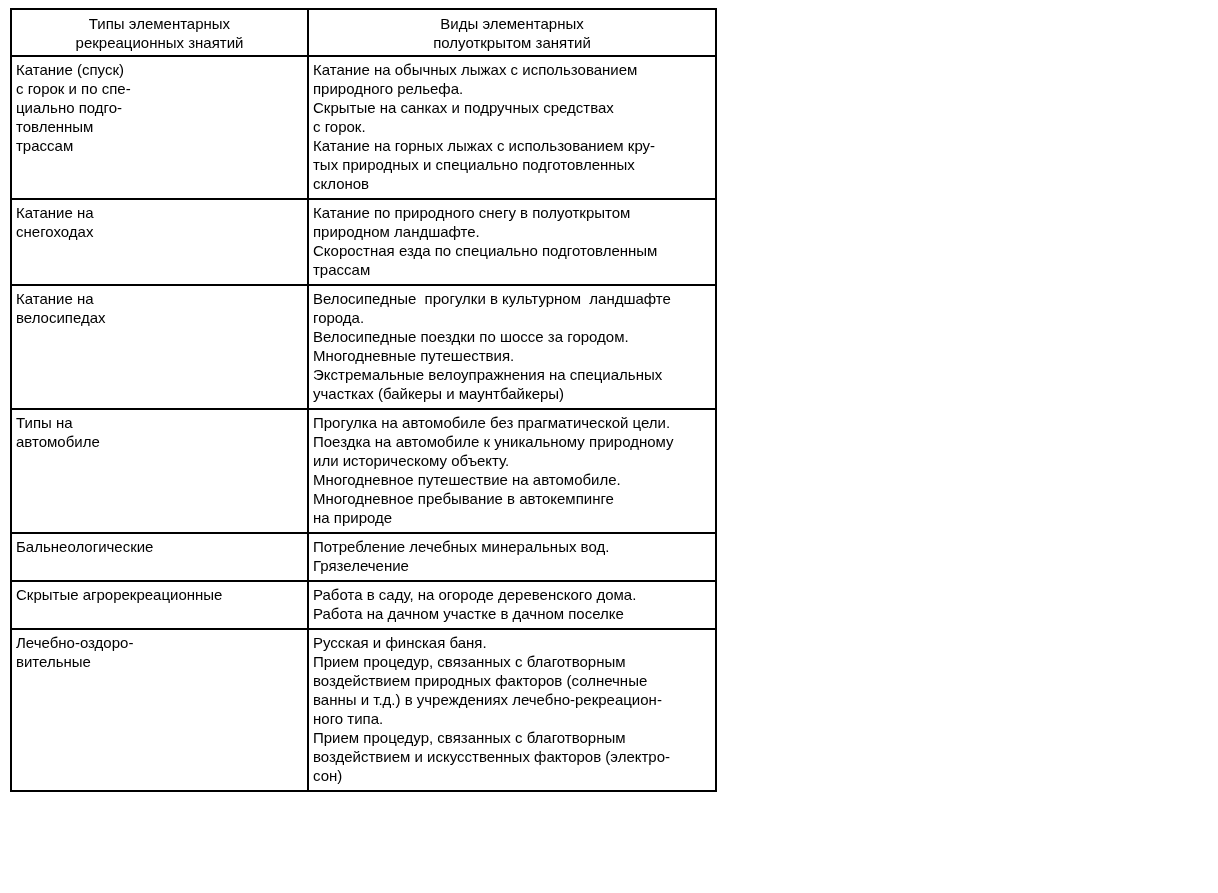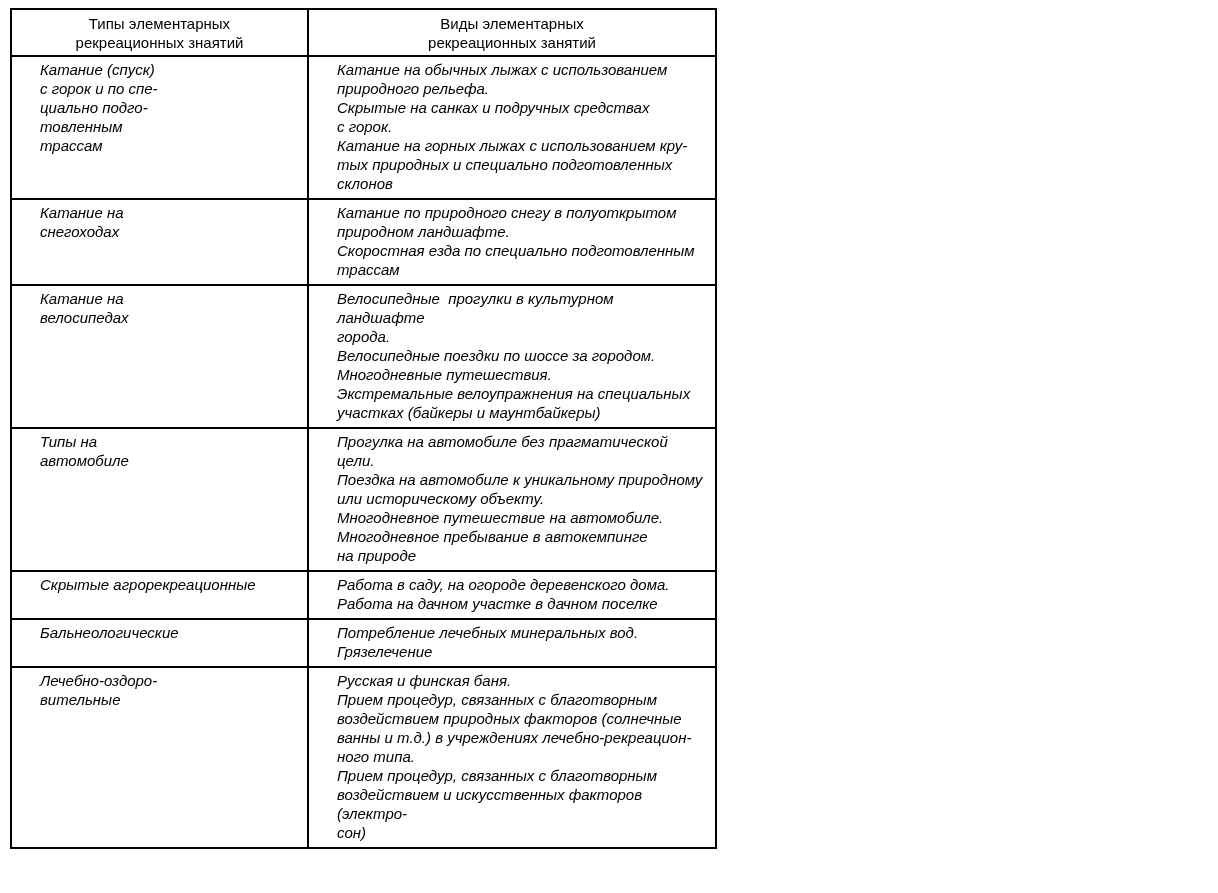--- a/index.html
+++ b/index.html
@@ -33,40 +33,39 @@
     white-space: pre-wrap;
     overflow: hidden;
   }
   .doc-table th {
     text-align: center;
     vertical-align: middle;
     padding: 3px 6px;
     height: 39px;
   }
   .doc-table td {
-    padding: 3px 10px 5px 28px;
-    font-style: italic;
+    padding: 3px 10px 5px 4px;
   }
   col.types-col { width: 297px; }
 </style>
 </head>
 <body>
 
 <div class="page">
   <table class="doc-table">
     <colgroup>
       <col class="types-col">
       <col class="kinds-col">
     </colgroup>
     <thead>
       <tr>
         <th>Типы элементарных
 рекреационных знаятий</th>
         <th>Виды элементарных
-рекреационных занятий</th>
+полуоткрытом занятий</th>
       </tr>
     </thead>
     <tbody>
       <tr>
         <td>Катание (спуск)
 с горок и по спе-
 циально подго-
 товленным
 трассам</td>
         <td>Катание на обычных лыжах с использованием
@@ -99,28 +98,28 @@
         <td>Типы на
 автомобиле</td>
         <td>Прогулка на автомобиле без прагматической цели.
 Поездка на автомобиле к уникальному природному
 или историческому объекту.
 Многодневное путешествие на автомобиле.
 Многодневное пребывание в автокемпинге
 на природе</td>
       </tr>
       <tr>
+        <td>Бальнеологические</td>
+        <td>Потребление лечебных минеральных вод.
+Грязелечение</td>
+      </tr>
+      <tr>
         <td>Скрытые агрорекреационные</td>
         <td>Работа в саду, на огороде деревенского дома.
 Работа на дачном участке в дачном поселке</td>
-      </tr>
-      <tr>
-        <td>Бальнеологические</td>
-        <td>Потребление лечебных минеральных вод.
-Грязелечение</td>
       </tr>
       <tr>
         <td>Лечебно-оздоро-
 вительные</td>
         <td>Русская и финская баня.
 Прием процедур, связанных с благотворным
 воздействием природных факторов (солнечные
 ванны и т.д.) в учреждениях лечебно-рекреацион-
 ного типа.
 Прием процедур, связанных с благотворным

